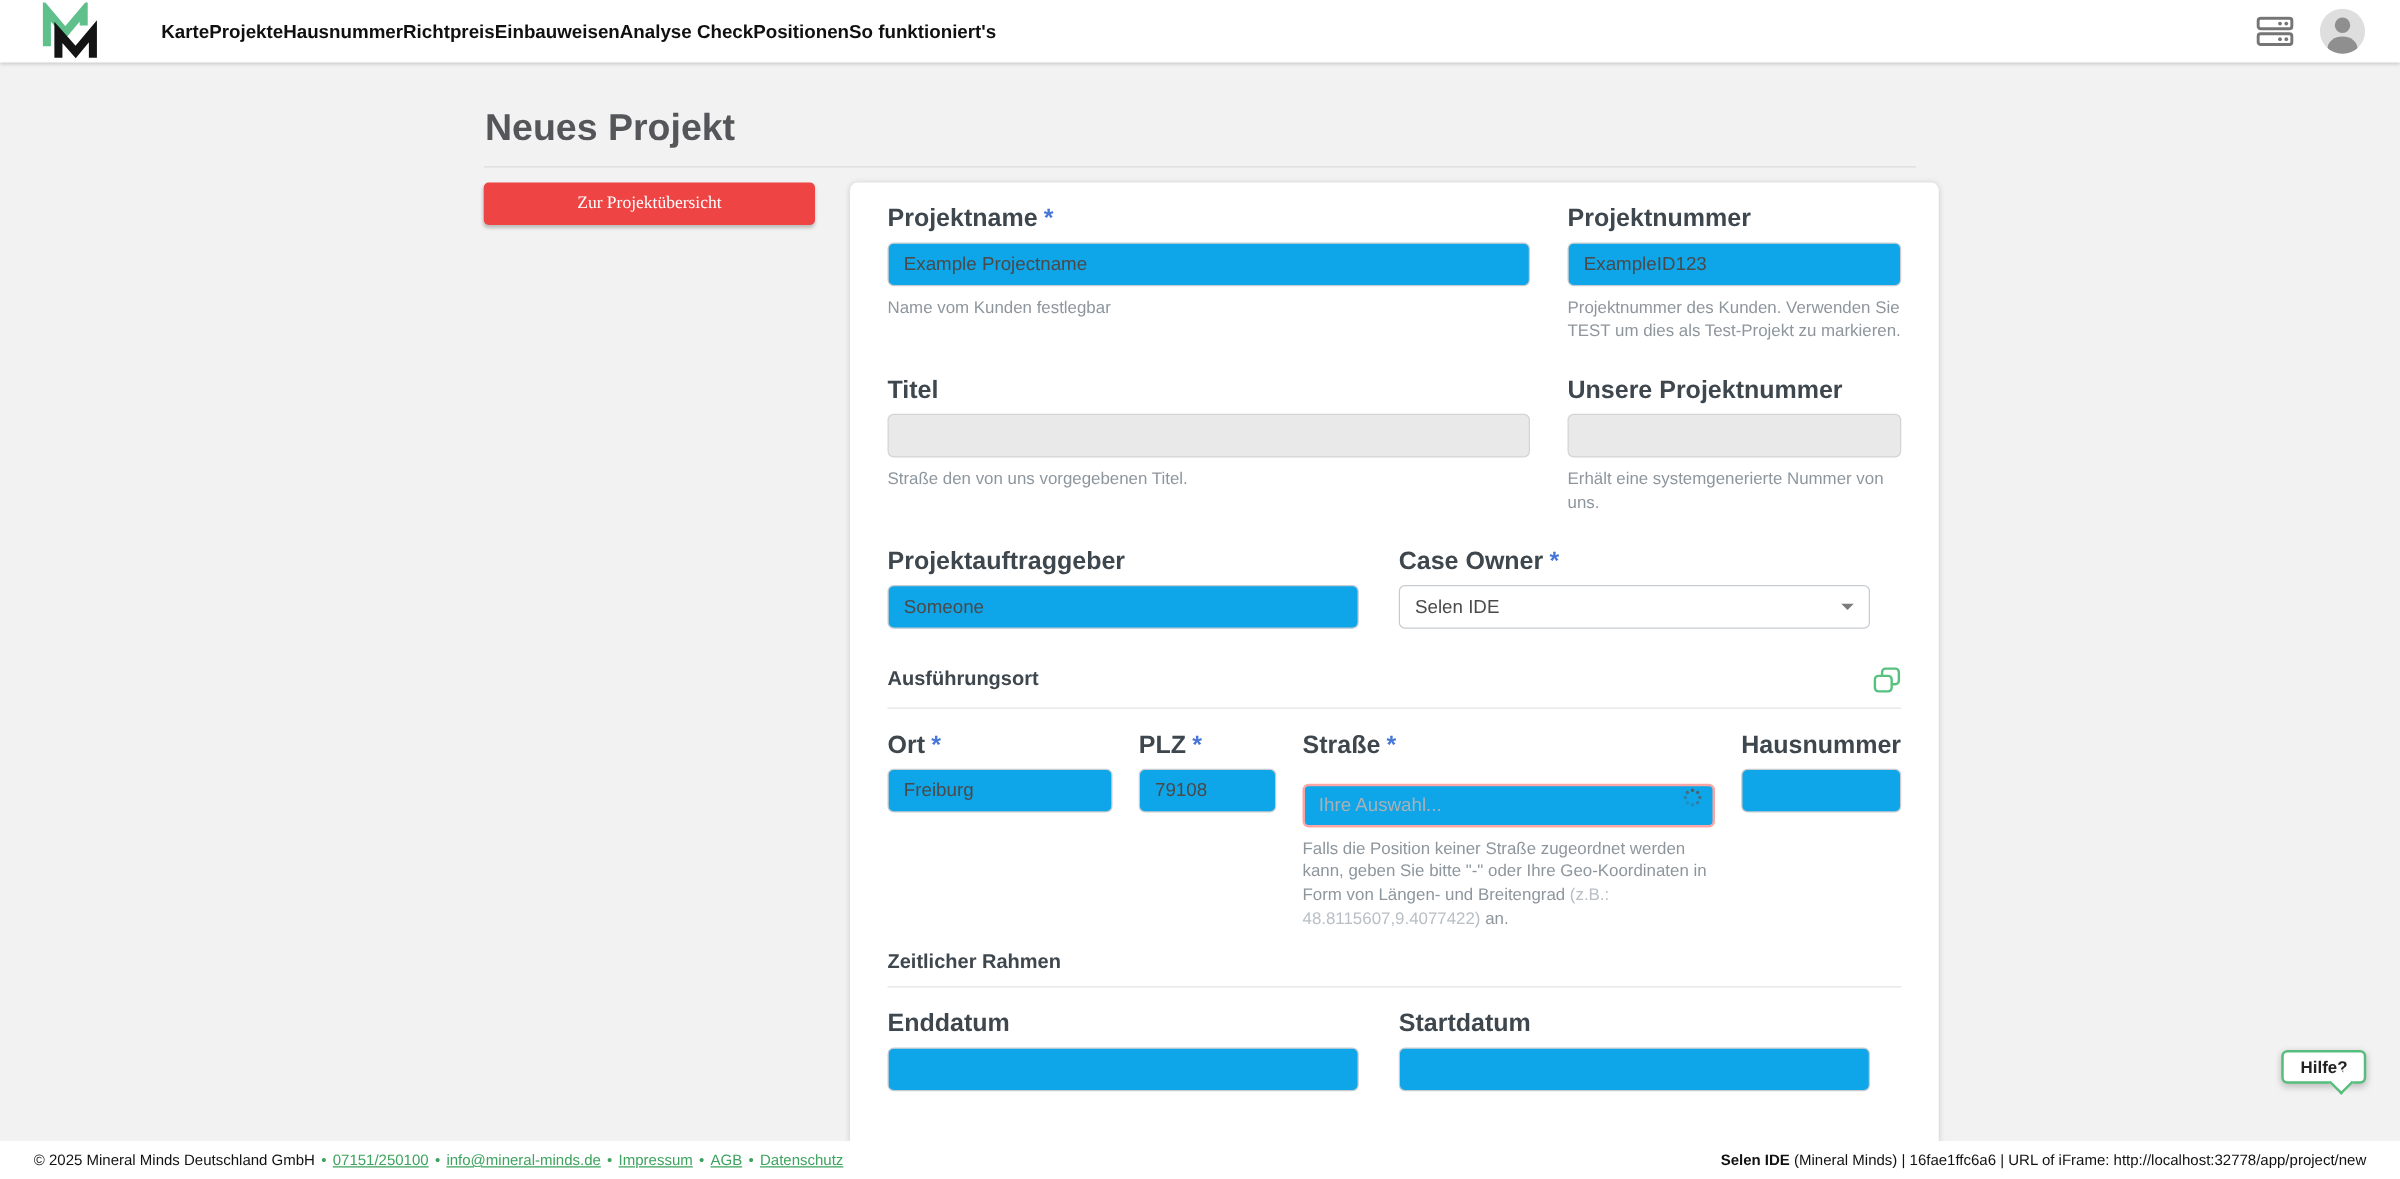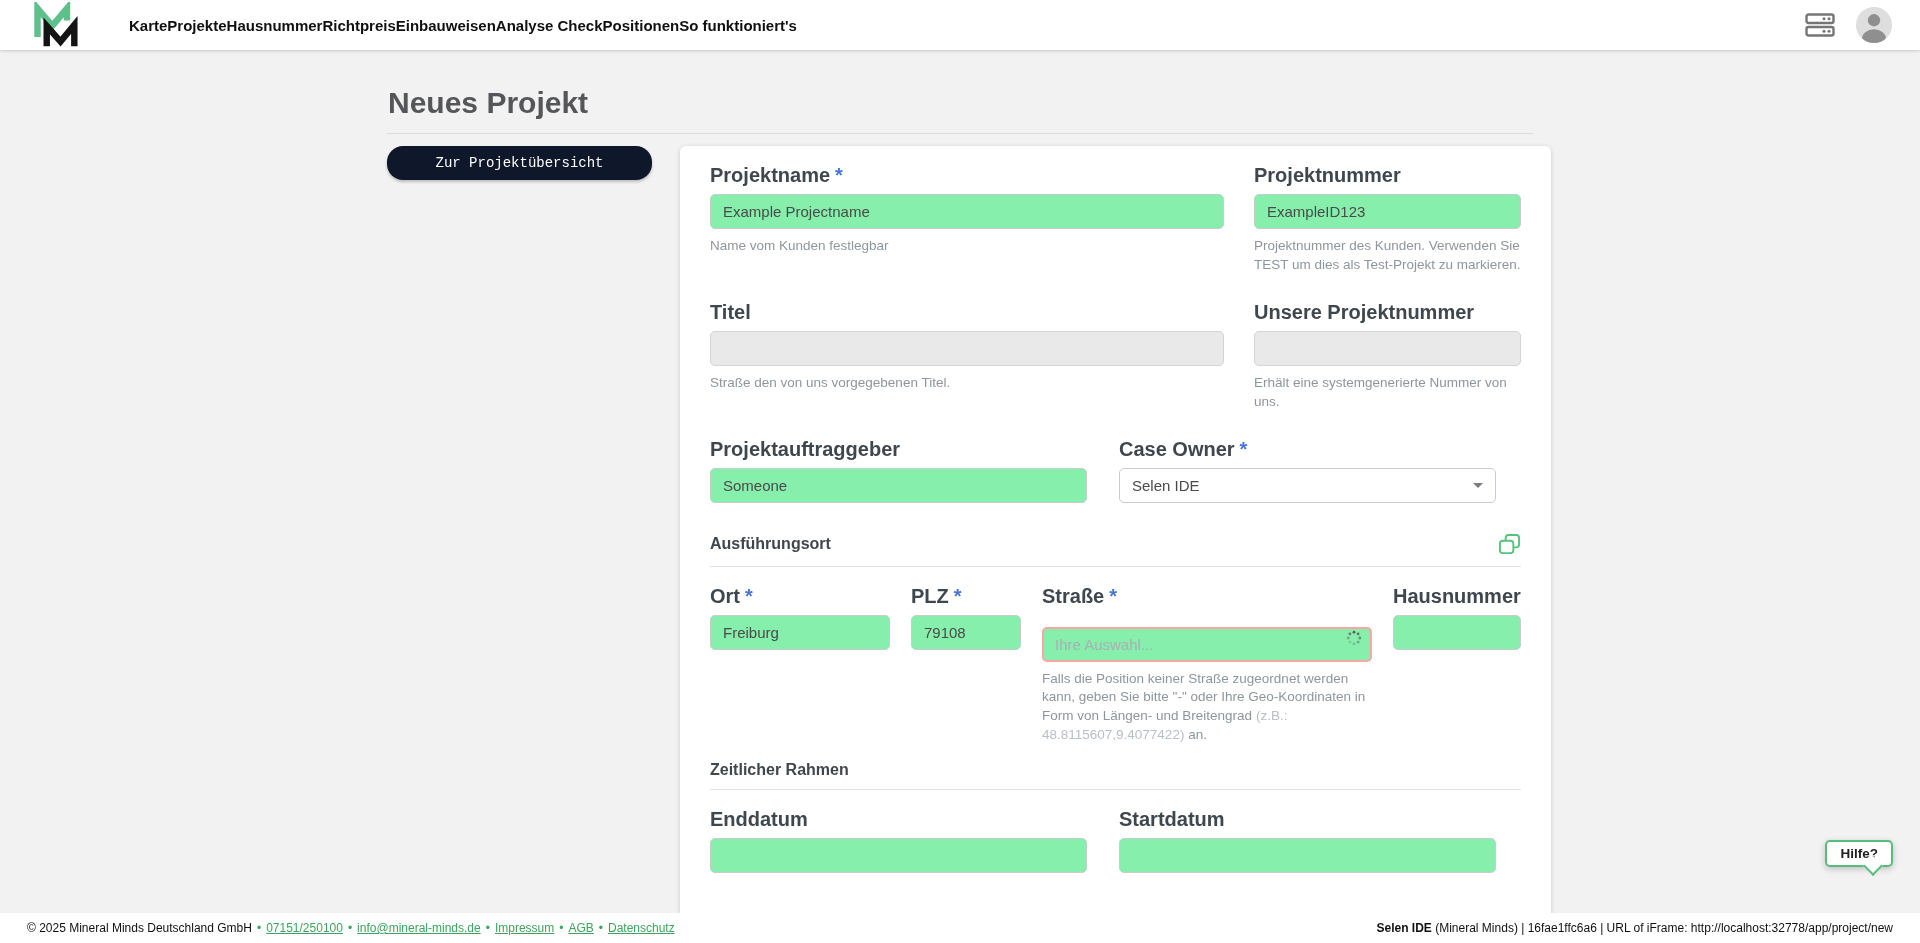--- a/index.html
+++ b/index.html
@@ -25,22 +25,22 @@
   .icon-btn { cursor:pointer; display:flex; align-items:center; }
 
   
   .main { height:863px; overflow:hidden; }
   .container { width:1146px; margin:0 auto; padding-top:36px; }
   .page-title { font-size:30px; font-weight:600; color:#55565a; margin:0 0 13px 1px; }
   .title-rule { border:none; border-top:1px solid #dcdcdc; margin:0 0 12px 0; }
   .content-row { display:flex; gap:28px; align-items:flex-start; }
   .left-col { width:265px; flex:none; }
   .back-btn {
-    width:100%; height:34px; background:#0f172a; color:#fff; border:none;
-    border-radius:16px; font-size:14px; font-family:Liberation Mono, monospace; cursor:pointer;
+    width:100%; height:34px; background:#ef4444; color:#fff; border:none;
+    border-radius:4px; font-size:14px; font-family:Liberation Serif, serif; cursor:pointer;
     box-shadow:0 2px 3px rgba(0,0,0,.22);
   }
   .right-col { flex:1; }
   .card {
     background:#fff; border-radius:6px; box-shadow:0 1px 5px rgba(0,0,0,.16);
     padding:18px 30px 46px 30px;
   }
   .card-next {
     margin-top:16px; height:28px; background:#fff;
     border-radius:6px 6px 0 0; box-shadow:0 1px 5px rgba(0,0,0,.12);
@@ -57,21 +57,21 @@
   .r5 { display:flex; gap:21px; margin-bottom:16px; }
   .w-ort { width:180px; } .w-plz { width:110px; } .w-str { width:330px; } .w-hnr { flex:1; }
 
   .flabel {
     display:flex; gap:5px; font-size:20px; font-weight:700; color:#3f474e;
     margin-bottom:7px; white-space:nowrap;
   }
   .req { color:#4576d8; }
   .tinput {
     width:100%; height:35px; border:1px solid #c8ccd0; border-radius:5px;
-    padding:0 12px; font-size:15px; font-family:inherit; color:#4a4a4a; background:#86efac;
+    padding:0 12px; font-size:15px; font-family:inherit; color:#4a4a4a; background:#0ea5e9;
     outline:none;
   }
   .tinput::placeholder { color:#a9b0b6; }
   .tinput.disabled { background:#e9e9e9; border-color:#d4d4d4; }
   .tinput.focused { border:2px solid #fca5a5; padding:0 11px;margin-top:12px; }
   .helper { margin-top:8px; font-size:13.5px; color:#8e969d; line-height:1.4; }
   .helper .muted { color:#b9bfc5; }
 
   .input-wrap { position:relative; }
   .spinner { position:absolute; right:10px; top:50%; transform:translateY(-50%); }

